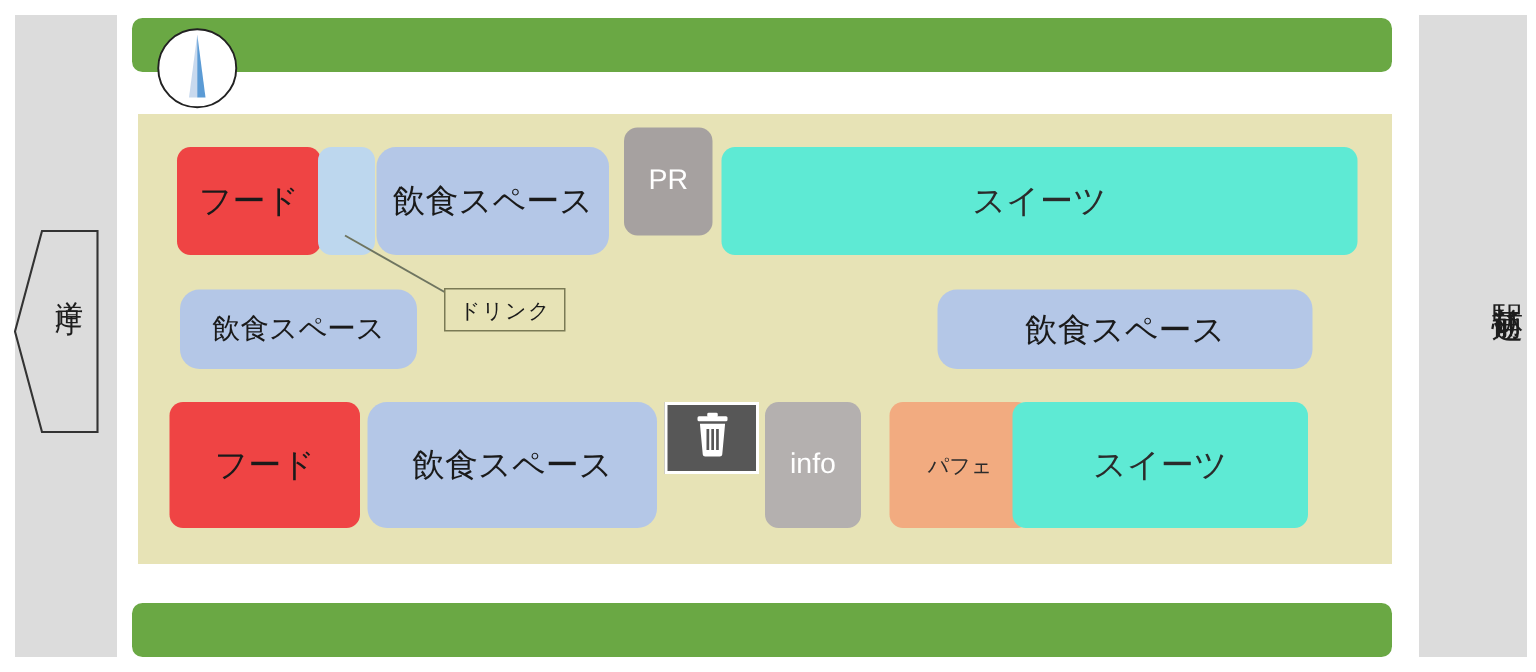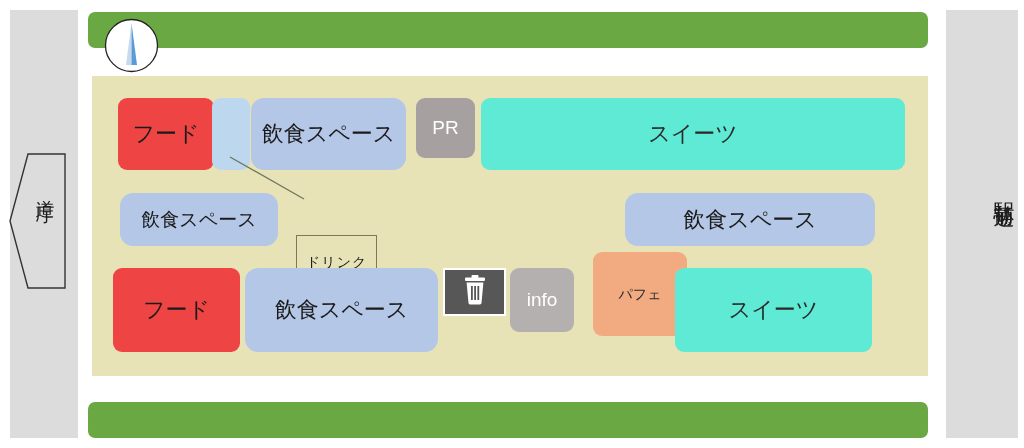--- a/index.html
+++ b/index.html
@@ -126,28 +126,27 @@
     display: flex;
     align-items: center;
     justify-content: center;
   }
 
   
   #drink-callout {
     position: absolute;
     left: 296px;
     top: 192px;
-    padding: 18px 9px 3px 9px;
+    padding: 6px 9px 3px 9px;
     border: 1px solid #7a7a55;
     background: #e7e3b6;
     font-size: 14px;
     color: #1a1a1a;
     white-space: nowrap;
     letter-spacing: 1px;
-    margin-top: 43px;
   }
   #drink-leader {
     position: absolute;
     left: 228px;
     top: 155px;
     width: 80px;
     height: 48px;
     pointer-events: none;
   }
 </style>
@@ -187,21 +186,21 @@
   </div>
 
   <div class="booth b-drink" style="left:212px; top:98px; width:38px; height:72px;">
     <span></span>
   </div>
 
   <div class="booth b-dining fs-lg" style="left:251px; top:98px; width:155px; height:72px;">
     <span>飲食スペース</span>
   </div>
 
-  <div class="booth b-pr fs-md" style="left:416px; top:98px; width:59px; height:60px;">
+  <div class="booth b-pr fs-md" style="left:416px; top:85px; width:59px; height:72px;">
     <span>PR</span>
   </div>
 
   <div class="booth b-sweets fs-lg" style="left:481px; top:98px; width:424px; height:72px;">
     <span>スイーツ</span>
   </div>
 
   <div id="drink-leader">
     <svg width="80" height="48" viewBox="0 0 80 48">
       <line x1="2" y1="2" x2="76" y2="44" stroke="#6f7560" stroke-width="1.3"></line>
@@ -231,25 +230,25 @@
         <rect x="3" y="2.5" width="20" height="3.4" rx="1" fill="#ffffff"></rect>
         <rect x="9.5" y="0" width="7" height="3" rx="1" fill="#ffffff"></rect>
         <path d="M4.6 7.5 h16.8 l-1.9 20.5 a1.6 1.6 0 0 1 -1.6 1.4 h-9.8 a1.6 1.6 0 0 1 -1.6 -1.4 z" fill="#ffffff"></path>
         <rect x="9" y="11" width="1.8" height="14" fill="#575757"></rect>
         <rect x="12.2" y="11" width="1.8" height="14" fill="#575757"></rect>
         <rect x="15.4" y="11" width="1.8" height="14" fill="#575757"></rect>
       </svg>
     </span>
   </div>
 
-  <div class="booth b-info fs-md" style="left:510px; top:268px; width:64px; height:64px;">
+  <div class="booth b-info fs-md" style="left:510px; top:268px; width:64px; height:84px;">
     <span>info</span>
   </div>
 
-  <div class="booth b-parfait fs-xs" style="left:593px; top:252px; width:94px; height:84px;">
+  <div class="booth b-parfait fs-xs" style="left:593px; top:268px; width:94px; height:84px;">
     <span>パフェ</span>
   </div>
 
   <div class="booth b-sweets fs-lg" style="left:675px; top:268px; width:197px; height:84px;">
     <span>スイーツ</span>
   </div>
 
 </div>
 
 </body></html>

